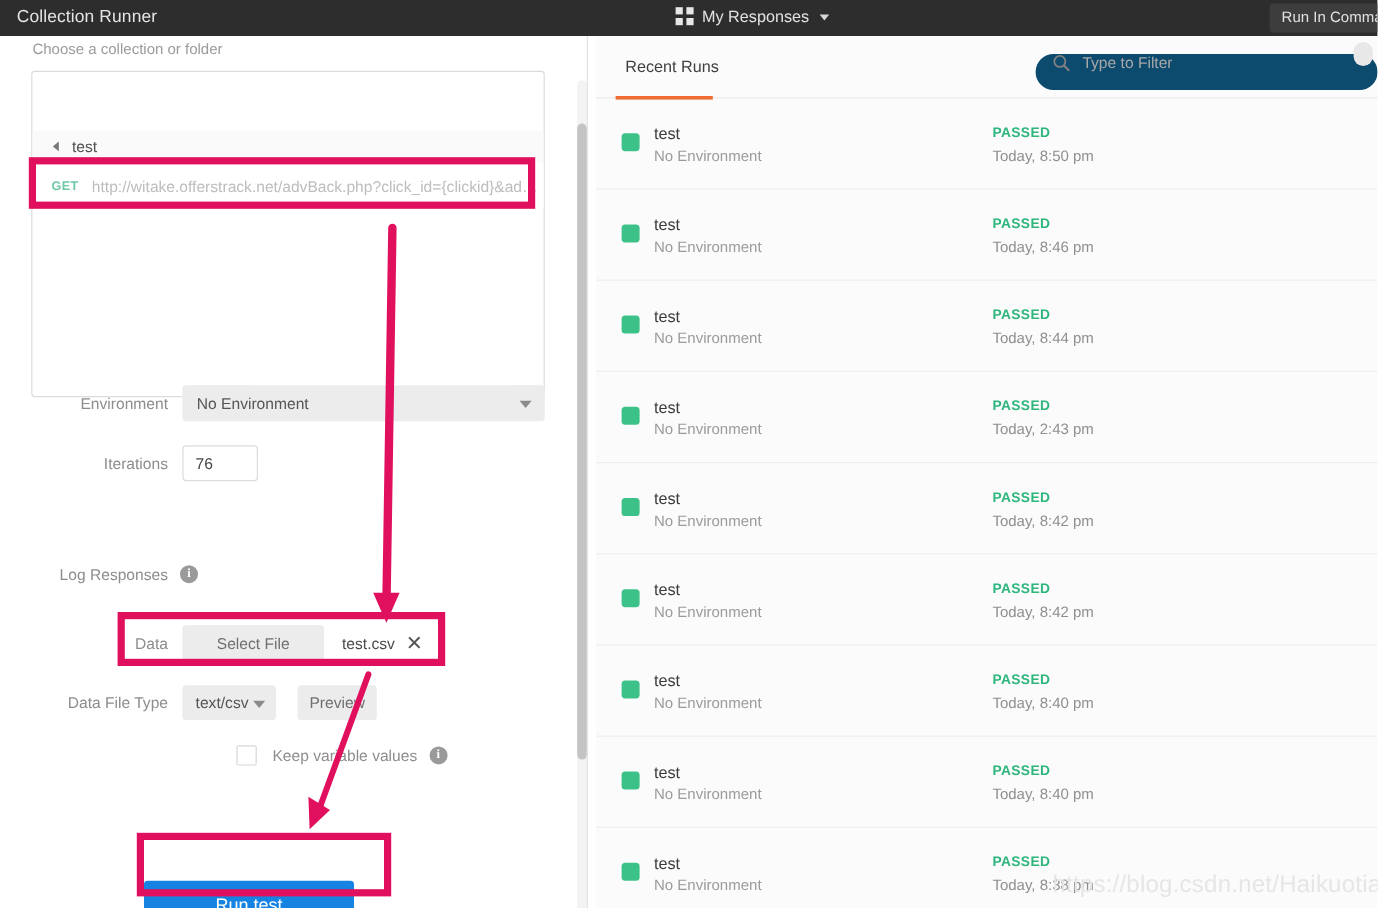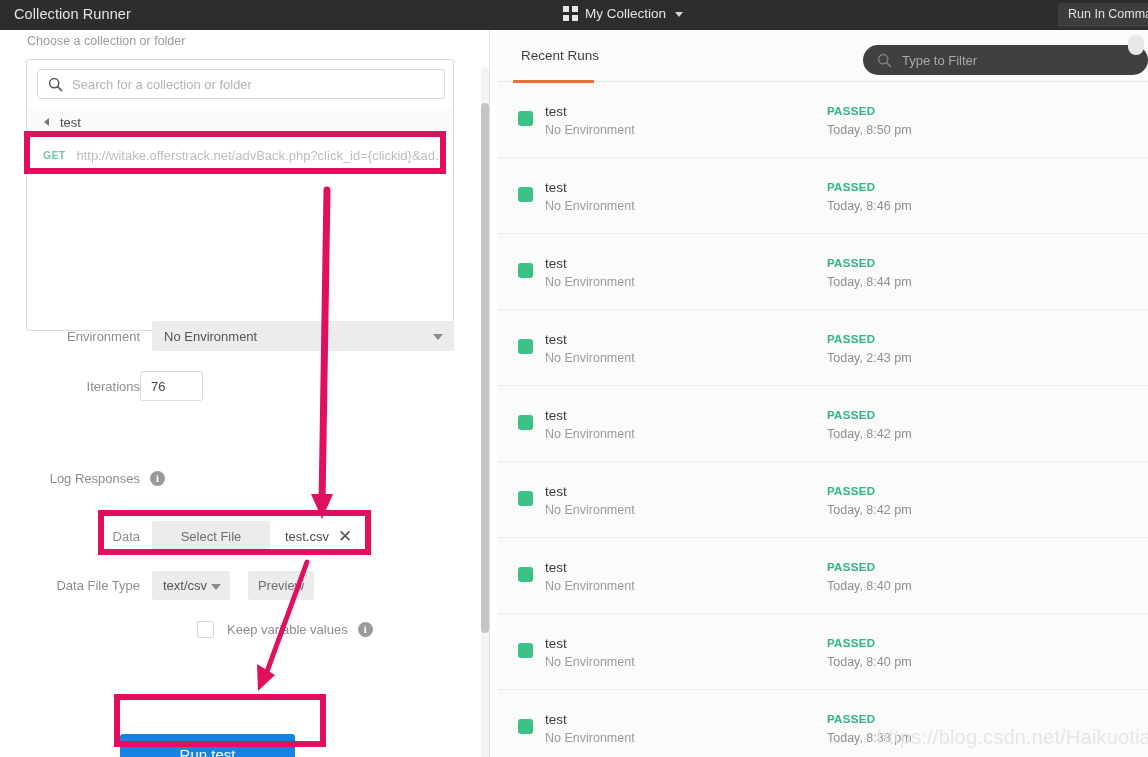--- a/index.html
+++ b/index.html
@@ -153,21 +153,21 @@
   .rp-tab {
     position: absolute; left: 24px; top: 18px; font-size: 13.5px;
     color: #3f3f3f; cursor: pointer;
   }
   .rp-tab-underline {
     position: absolute; left: 16px; top: 50px; width: 81px; height: 3px;
     background: #ef6c35;
   }
   .filter-wrap {
     position: absolute; left: 366px; top: 15px; width: 285px; height: 30px;
-    background: #404040; border-radius: 15px; display: flex; align-items: center;
+    background: #0c4a6e; border-radius: 15px; display: flex; align-items: flex-start;
     cursor: text;
   }
   .filter-ph { font-size: 13px; color: #a8a8a8; }
 
   .run-list { position: absolute; left: 0; top: 52px; width: 651px; height: 675px; }
   .run-row {
     position: relative; height: 76px; border-bottom: 1px solid #eeeeee;
     cursor: pointer;
   }
   .run-dot {
@@ -206,40 +206,33 @@
   <div class="topbar">
     <div class="topbar-title">Collection Runner</div>
 
     <div class="workspace">
       <span class="grid-icon">
           <i></i>
           <i></i>
           <i></i>
           <i></i>
         </span>
-      <span>My Collection</span>
+      <span>My Responses</span>
       <span class="caret-down"></span>
     </div>
 
     <div class="run-cmd-btn">Run In Comma</div>
   </div>
 
   <div class="left-pane">
 
     <div class="choose-label">Choose a collection or folder</div>
 
     <div class="collection-box">
 
-      <div class="search-wrap">
-        <svg class="search-ico" width="15" height="15" viewBox="0 0 16 16">
-          <circle cx="6.6" cy="6.6" r="4.9" fill="none" stroke="#555" stroke-width="1.6"></circle>
-          <line x1="10.3" y1="10.3" x2="14.4" y2="14.4" stroke="#555" stroke-width="1.8" stroke-linecap="round"></line>
-        </svg>
-        <span class="search-ph">Search for a collection or folder</span>
-      </div>
 
       <div class="tree-row-folder">
         <span class="tri-left"></span>
         <span>test</span>
       </div>
 
       <div class="tree-row-req">
         <span class="verb">GET</span>
         <span class="req-url">http://witake.offerstrack.net/advBack.php?click_id={clickid}&amp;adv_id...</span>
       </div>
@@ -248,21 +241,21 @@
     <div class="frow" style="left:26px; top:288px; width:430px;">
       <span class="flabel" style="width:114px;">Environment</span>
       <span class="sel-grey" style="margin-left:12px; width:302px; height:30px; padding-left:12px;">
         <span>No Environment</span>
         <span class="cd"></span>
       </span>
     </div>
 
     <div class="frow" style="left:26px; top:338px; width:430px;">
       <span class="flabel" style="width:114px;">Iterations</span>
-      <span class="numbox" style="width:63px; height:30px;">
+      <span class="numbox" style="margin-left:12px; width:63px; height:30px;">
         <span>76</span>
       </span>
     </div>
 
 
     <div class="frow" style="left:26px; top:438px; width:430px;">
       <span class="flabel" style="width:114px;">Log Responses</span>
       <span class="info-i" style="margin-left:10px;">i</span>
     </div>
 

